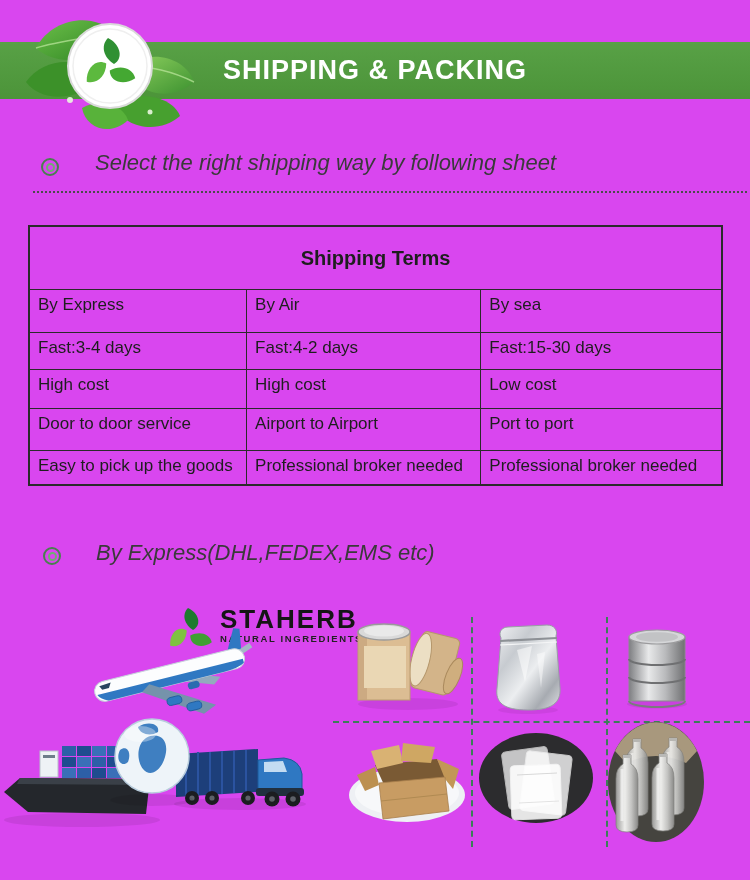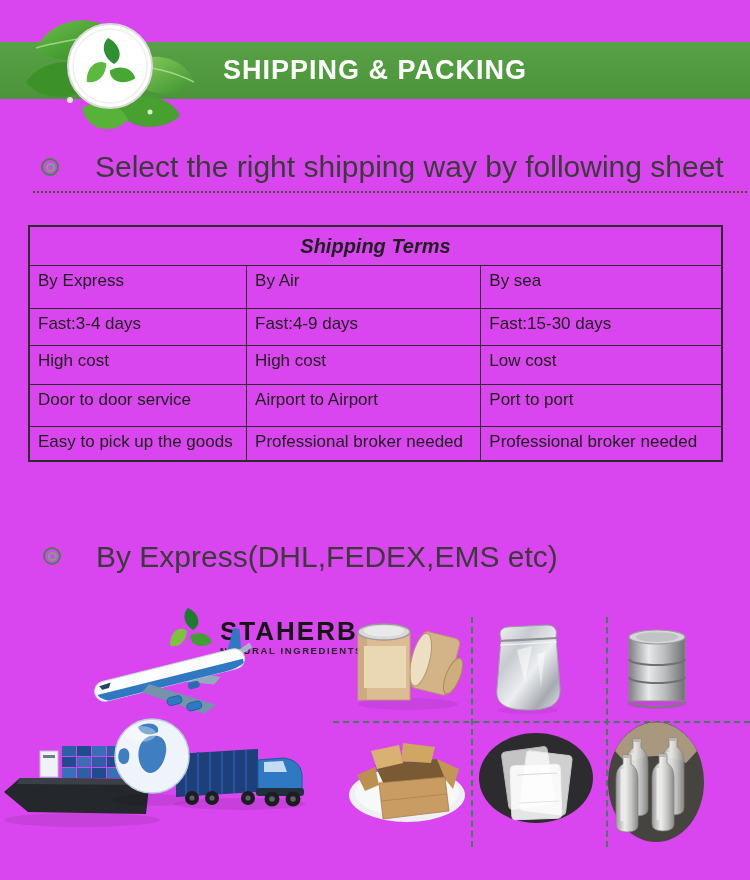--- a/index.html
+++ b/index.html
@@ -11,40 +11,40 @@
           background:linear-gradient(#58a146,#4c9439);}
   .banner-title{position:absolute;left:0;top:42px;width:750px;height:57px;
           line-height:57px;text-align:center;color:#fff;font-size:27px;font-weight:bold;
           letter-spacing:1px;}
   .logo-cluster{position:absolute;left:22px;top:4px;width:180px;height:136px;}
 
   
   .bullet{position:absolute;width:14px;height:14px;border:2px solid #49804e;border-radius:50%;
           display:flex;align-items:center;justify-content:center;}
   .bullet::after{content:"";width:5px;height:5px;border:2px solid #6fae72;border-radius:50%;}
-  .heading{position:absolute;font-size:30px;color:#3a3a3a;white-space:nowrap;}
+  .heading{position:absolute;font-style:italic;font-size:22px;color:#3a3a3a;white-space:nowrap;}
   .dotted-divider{position:absolute;left:33px;top:191px;width:714px;height:0;
           border-top:2px dotted #4b4b4b;}
 
   
   table.shipping{position:absolute;left:28px;top:225px;width:695px;border-collapse:collapse;
           table-layout:fixed;border:2px solid #2b2b2b;}
   table.shipping td{border:1px solid #2b2b2b;vertical-align:top;padding:5px 8px 0 8px;
           font-size:17px;color:#1e1e1e;line-height:1.15;overflow:hidden;}
   table.shipping tr.title-row td{vertical-align:middle;text-align:center;font-size:20px;
-          font-weight:bold;padding:0;height:38px;font-style:italic;}
+          font-weight:bold;padding:12px;height:38px;}
   table.shipping tr:nth-child(2) td{height:37px;}
   table.shipping tr:nth-child(3) td{height:31px;}
   table.shipping tr:nth-child(4) td{height:33px;margin-top:16px;}
   table.shipping tr:nth-child(5) td{height:36px;}
   table.shipping tr:nth-child(6) td{height:28px;}
   table.shipping tr:nth-child(7) td{height:44px;}
 
   
-  .brand{position:absolute;left:166px;top:606px;display:flex;align-items:flex-end;}
+  .brand{position:absolute;left:166px;top:606px;display:flex;align-items:flex-start;}
   .brand-text{margin-left:6px;}
   .brand-name{font-size:26px;font-weight:bold;color:#151515;letter-spacing:2px;line-height:26px;}
   .brand-tagline{font-size:9.5px;font-weight:bold;color:#222;letter-spacing:1.6px;margin-top:1px;}
 
   
   .montage{position:absolute;left:0;top:620px;width:348px;height:248px;}
   .grid-line{position:absolute;}
   .vline{border-left:2px dashed #3c7f58;width:0;}
   .hline{border-top:2px dashed #3c7f58;height:0;}
   .product{position:absolute;}
@@ -102,21 +102,21 @@
       <tr class="title-row">
         <td colspan="3">Shipping Terms</td>
       </tr>
       <tr>
         <td>By Express</td>
         <td>By Air</td>
         <td>By sea</td>
       </tr>
       <tr>
         <td>Fast:3-4 days</td>
-        <td>Fast:4-9 days</td>
+        <td>Fast:4-2 days</td>
         <td>Fast:15-30 days</td>
       </tr>
       <tr>
         <td>High cost</td>
         <td>High cost</td>
         <td>Low cost</td>
       </tr>
       <tr>
         <td>Door to door service</td>
         <td>Airport to Airport</td>

